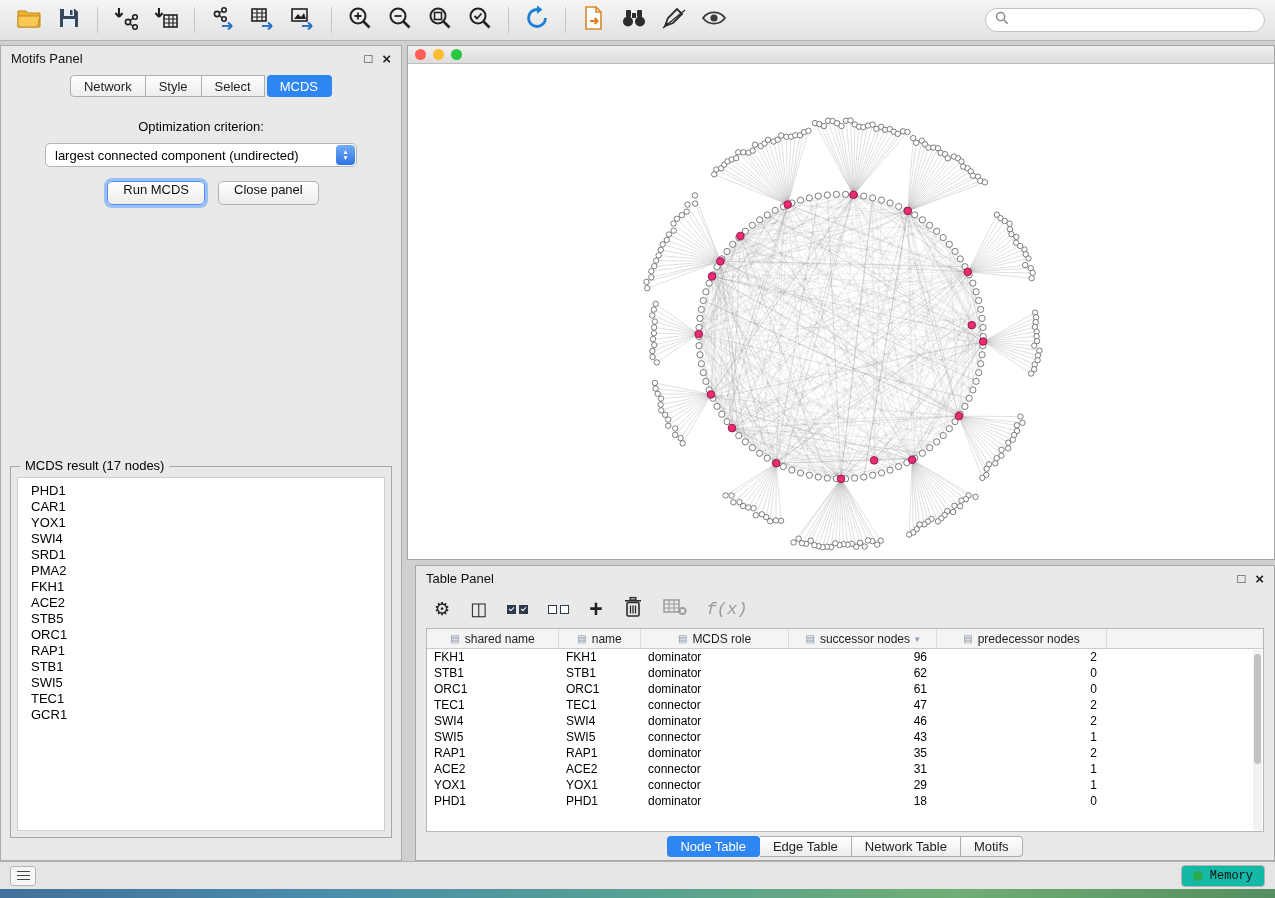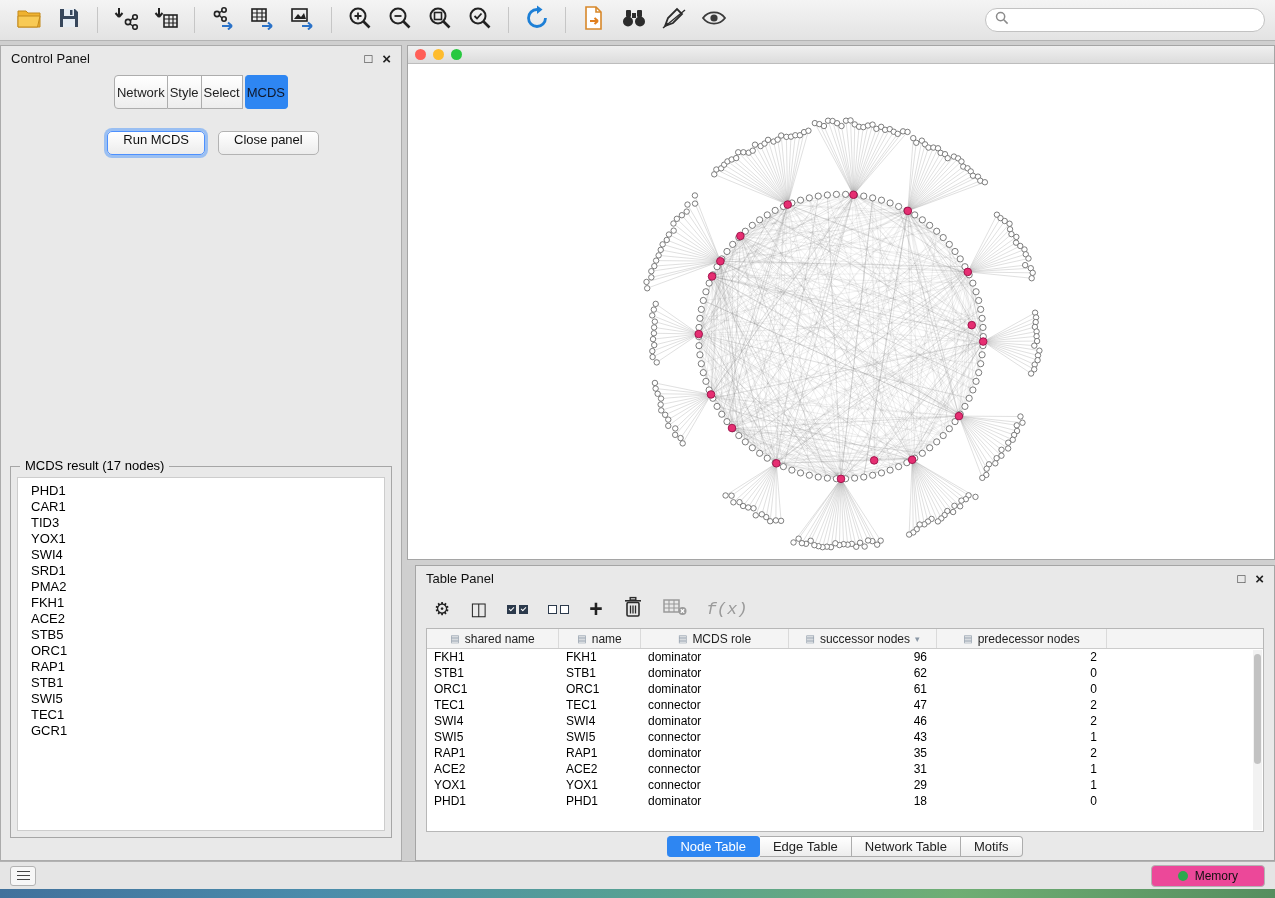--- a/index.html
+++ b/index.html
@@ -19,24 +19,24 @@
   .main { flex:1 1 auto; display:flex; background:#cfcfcf; padding-top:4px; min-height:0; }
 
   
   .control-panel { width:402px; flex:0 0 auto; background:#e9e9e9; border:1px solid #ababab; display:flex; flex-direction:column; }
   .panel-header { height:24px; display:flex; align-items:center; padding:0 10px; font-size:13px; color:#111; flex:0 0 auto; }
   .panel-header .spacer { flex:1; }
   .win-btn { font-size:13px; color:#222; margin-left:10px; line-height:1; cursor:default; }
   .win-btn.close { font-weight:bold; font-size:15px; }
 
   .cp-tabs { display:flex; justify-content:center; margin:5px 0 8px; flex:0 0 auto; }
-  .cp-tab { height:34px; padding:0 2px; font-size:13px; color:#222; background:linear-gradient(#ffffff,#ededed);
+  .cp-tab { height:22px; padding:0 13px; font-size:13px; color:#222; background:linear-gradient(#ffffff,#ededed);
             border:1px solid #adadad; border-left:none; display:flex; align-items:center; cursor:default; }
   .cp-tab:first-child { border-left:1px solid #adadad; border-radius:4px 0 0 4px; }
-  .cp-tab.active { background:#2e86f2; color:#0f172a; border-color:#2e86f2; border-radius:4px; margin-left:2px; }
+  .cp-tab.active { background:#2e86f2; color:#ffffff; border-color:#2e86f2; border-radius:4px; margin-left:2px; }
 
   .opt-label { text-align:center; font-size:13px; margin:14px 0 9px; }
   .combo-row { display:flex; justify-content:center; }
   .combo { width:312px; height:24px; background:#fff; border:1px solid #b6b6b6; border-radius:5px;
            display:flex; align-items:center; font-size:13px; padding-left:9px; }
   .combo-arrows { margin-left:auto; margin-right:1px; width:19px; height:20px; border-radius:4px; color:#fff;
                   background:linear-gradient(#71acf8,#2e73e2); display:flex; flex-direction:column;
                   align-items:center; justify-content:center; font-size:6.5px; line-height:6.5px; }
   .btn-row { display:flex; justify-content:center; gap:13px; margin-top:14px; }
   .btn { height:24px; padding:0 15px; font-size:13px; color:#111; background:linear-gradient(#ffffff,#ececec);
@@ -96,22 +96,22 @@
             border:1px solid #adadad; border-left:none; display:flex; align-items:center; cursor:default; }
   .tp-tab:last-child { border-radius:0 4px 4px 0; }
   .tp-tab.active { background:#2e86f2; color:#fff; border-color:#2e86f2; border-radius:4px; }
 
   
   .status-bar { height:28px; flex:0 0 auto; background:#e5e5e5; border-top:1px solid #b2b2b2;
                 display:flex; align-items:center; padding:0 10px; }
   .menu-btn { width:26px; height:20px; border:1px solid #b3b3b3; background:#f7f7f7; border-radius:3px;
               display:flex; flex-direction:column; align-items:center; justify-content:center; gap:2.5px; }
   .menu-bar { width:13px; height:1.5px; background:#444; }
-  .memory-btn { margin-left:auto; height:22px; padding:0 26px; border:1px solid #b3b3b3; border-radius:4px;
-                background:#ec4899; display:flex; align-items:center; gap:7px; font-size:12px; color:#111; }
+  .memory-btn { margin-left:auto; height:22px; padding:0 11px; border:1px solid #b3b3b3; border-radius:4px;
+                background:#14b8a6; display:flex; align-items:center; gap:7px; font-size:12px; color:#111;font-family:Liberation Mono, monospace; }
   .mem-dot { width:10px; height:10px; border-radius:50%; background:#2da84e; }
 
   .wallpaper { height:9px; flex:0 0 auto;
                background:linear-gradient(90deg,#41719c,#4a8cab,#57a193,#6fae74,#558e5f); }
 </style>
 </head>
 <body>
 
 <div class="app">
 
@@ -277,41 +277,50 @@
           </svg>
       </span>
       <input placeholder="" style="">
     </div>
   </div>
 
   <div class="main">
 
     <div class="control-panel">
       <div class="panel-header">
-        <span>Control Panel</span>
+        <span>Motifs Panel</span>
         <span class="spacer"></span>
         <span class="win-btn">□</span>
         <span class="win-btn close">×</span>
       </div>
       <div class="cp-tabs">
         <div class="cp-tab">Network</div>
         <div class="cp-tab">Style</div>
         <div class="cp-tab">Select</div>
         <div class="cp-tab active">MCDS</div>
       </div>
+      <div class="opt-label">Optimization criterion:</div>
+      <div class="combo-row">
+        <div class="combo">
+          <span>largest connected component (undirected)</span>
+          <span class="combo-arrows">
+            <span>▲</span>
+              <span>▼</span>
+          </span>
+        </div>
+      </div>
       <div class="btn-row">
         <div class="btn focused">Run MCDS</div>
         <div class="btn">Close panel</div>
       </div>
       <div class="result-group">
         <div class="result-title">MCDS result (17 nodes)</div>
         <div class="result-list">
             <div class="result-item">PHD1</div>
             <div class="result-item">CAR1</div>
-            <div class="result-item">TID3</div>
             <div class="result-item">YOX1</div>
             <div class="result-item">SWI4</div>
             <div class="result-item">SRD1</div>
             <div class="result-item">PMA2</div>
             <div class="result-item">FKH1</div>
             <div class="result-item">ACE2</div>
             <div class="result-item">STB5</div>
             <div class="result-item">ORC1</div>
             <div class="result-item">RAP1</div>
             <div class="result-item">STB1</div>

